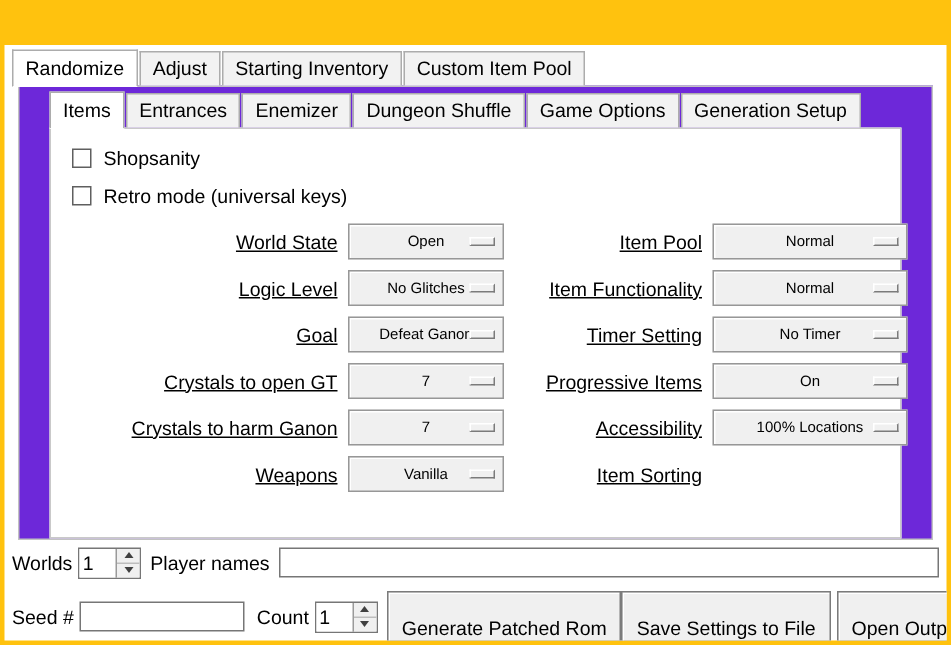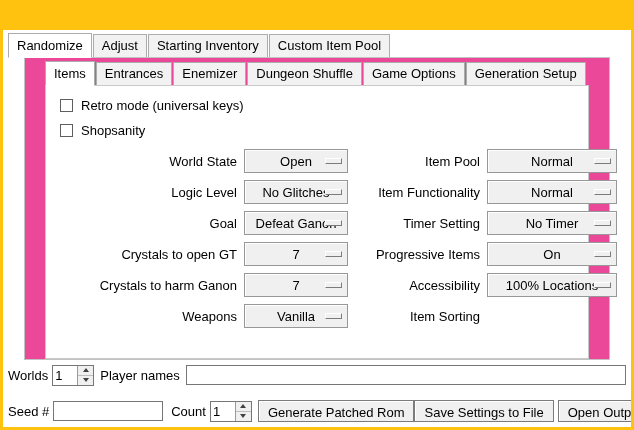--- a/index.html
+++ b/index.html
@@ -96,23 +96,23 @@
     background: #ffffff;
     padding-top: 4px;
     margin-bottom: -1px;
     border-bottom: 1px solid #ffffff;
     z-index: 3;
   }
 
   
   .outer-pane {
     flex: 1;
-    margin: 0 21px;
+    margin: 0 9px;
     border: 1px solid #c2c2c2;
-    background: #ec4899;
+    background: #6d28d9;
     display: flex;
     flex-direction: column;
     min-height: 0;
   }
   .inner-pane {
     margin: 0 20px;
     border: 1px solid #c9c9c9;
     background: #fff;
     padding: 7px 6px;
     height: 292px;
@@ -145,32 +145,33 @@
     margin-top: 6px;
   }
   .lbl {
     height: 24px;
     display: flex;
     align-items: center;
     justify-content: flex-end;
     font-size: 13px;
     color: #000;
     white-space: nowrap;
+    text-decoration: underline;
   }
   .dd {
     height: 24px;
     box-sizing: border-box;
     position: relative;
     background: #f0f0f0;
     border: 1px solid #979797;
     box-shadow: inset 1px 1px 0 #ffffff;
     display: flex;
     align-items: center;
     justify-content: center;
-    font-size: 13px;
+    font-size: 10px;
     cursor: default;
   }
   .dd-value { pointer-events: none; }
   .dd-ind {
     position: absolute;
     right: 5px; top: 50%;
     margin-top: -3px;
     width: 15px; height: 4px;
     background: #f0f0f0;
     border-top: 1px solid #ffffff;
@@ -242,21 +243,21 @@
     border-top: 4px solid #404040;
   }
   .btn {
     height: 22px;
     background: #f0f0f0;
     border: 1px solid #7b7b7b;
     box-shadow: inset 1px 1px 0 #ffffff;
     font-size: 13px;
     font-family: inherit;
     color: #000;
-    padding: 4px 9px;
+    padding: 16px 9px;
     white-space: nowrap;
     cursor: default;
   }
   .mr4 { margin-right: 4px; }
   .mr6 { margin-right: 6px; }
   .ml6 { margin-left: 6px; }
   .ml8 { margin-left: 8px; }
 </style>
 </head>
 <body>
@@ -281,25 +282,25 @@
         <div class="tab">Enemizer</div>
         <div class="tab">Dungeon Shuffle</div>
         <div class="tab">Game Options</div>
         <div class="tab">Generation Setup</div>
       </div>
 
       <div class="inner-pane">
 
         <div class="check-row">
           <span class="cb"></span>
-          <span class="cb-label">Retro mode (universal keys)</span>
+          <span class="cb-label">Shopsanity</span>
         </div>
         <div class="check-row">
           <span class="cb"></span>
-          <span class="cb-label">Shopsanity</span>
+          <span class="cb-label">Retro mode (universal keys)</span>
         </div>
 
         <div class="grid">
 
           <div class="lbl">World State</div>
           <div class="dd">
             <span class="dd-value">Open</span>
             <span class="dd-ind"></span>
           </div>
           <div class="lbl">Item Pool</div>

